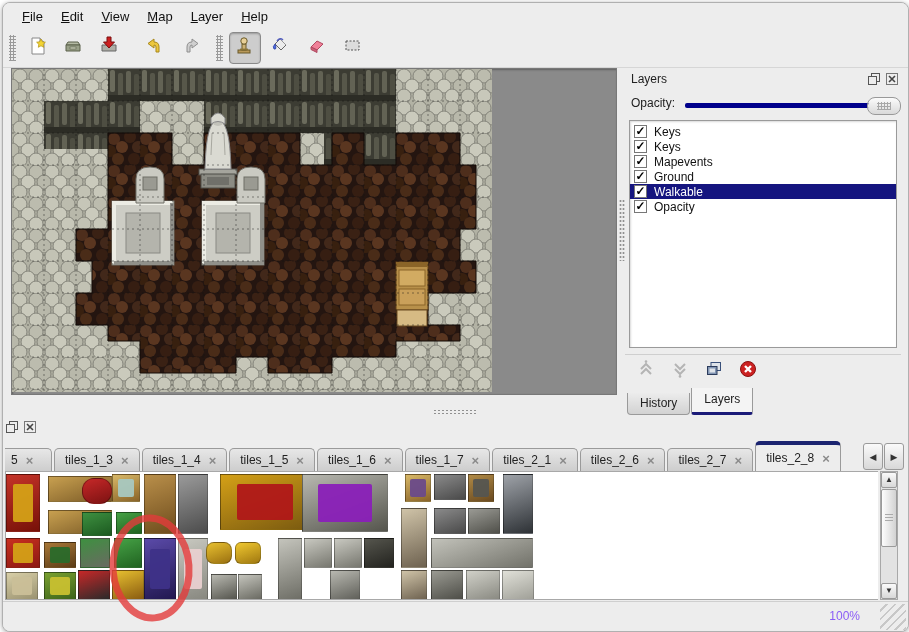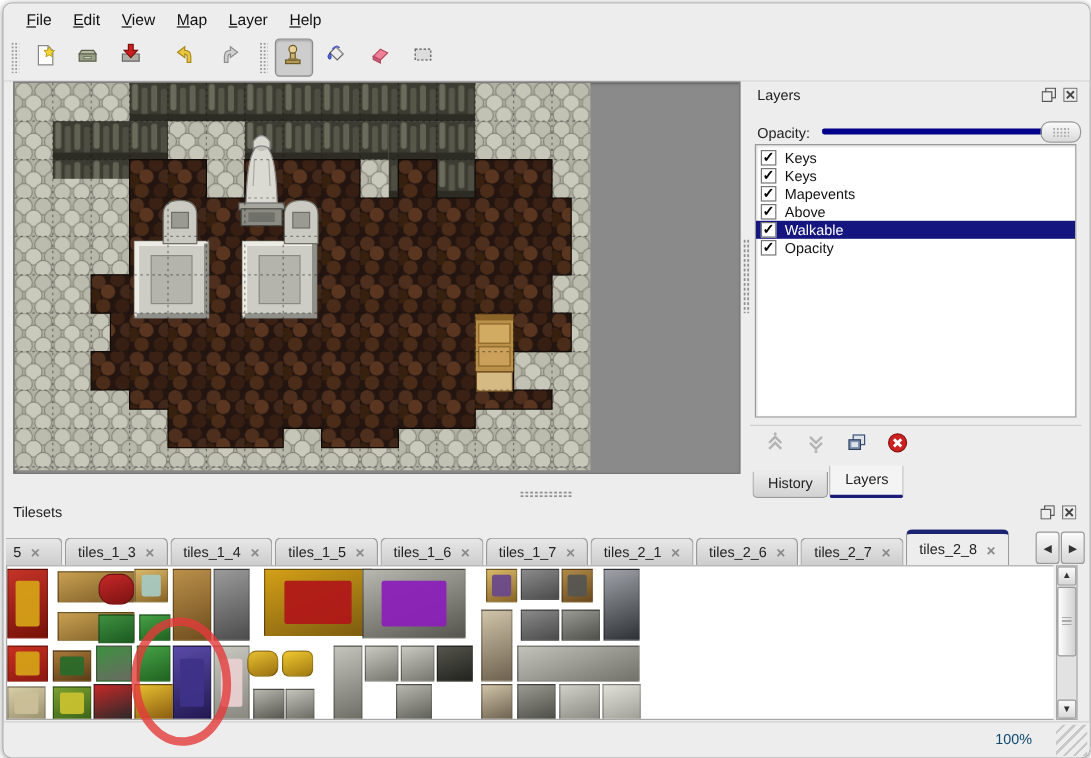--- a/index.html
+++ b/index.html
@@ -29,21 +29,21 @@
   
   .split-dots-v{position:absolute;left:616px;top:196px;width:6px;height:62px;
                 background-image:radial-gradient(#909090 1px,transparent 1.1px);background-size:3px 4px;}
   .split-dots-h{position:absolute;left:430px;top:406px;width:44px;height:6px;
                 background-image:radial-gradient(#909090 1px,transparent 1.1px);background-size:4px 3px;}
   
   .layers-dock{position:absolute;left:622px;top:65px;width:278px;height:347px;}
   .dock-titlebar{position:absolute;left:0;top:0;right:0;height:22px;display:flex;align-items:center;}
   .dock-title{font-size:12px;color:#222;padding-left:6px;flex:1;}
   .dock-ico{width:14px;height:14px;margin-right:4px;display:flex;align-items:center;justify-content:center;}
-  .opacity-row{position:absolute;left:0;top:28px;right:2px;height:22px;display:flex;align-items:flex-end;}
+  .opacity-row{position:absolute;left:0;top:28px;right:2px;height:22px;display:flex;align-items:flex-start;}
   .opacity-label{font-size:12px;color:#222;padding-left:6px;width:54px;}
   .slider{position:relative;flex:1;height:18px;}
   .slider-track{position:absolute;left:0;right:4px;top:7px;height:5px;background:#00008b;border-radius:2px;}
   .slider-handle{position:absolute;right:0;top:1px;width:32px;height:16px;border:1px solid #999;
                  border-radius:8px;background:linear-gradient(#fbfbfb,#d9d9d9);
                  background-clip:padding-box;}
   .slider-handle::after{content:"";position:absolute;left:9px;top:4px;width:14px;height:8px;
                  background-image:radial-gradient(#a8a8a8 1px,transparent 1.1px);background-size:3px 3px;}
   .layers-list{position:absolute;left:4px;top:52px;width:268px;height:228px;background:#fff;
                border:1px solid #9a9a9a;box-shadow:inset 1px 1px 2px rgba(0,0,0,.15);
@@ -86,21 +86,21 @@
   .vs-btn{position:absolute;left:0;width:16px;height:16px;background:linear-gradient(#fafafa,#d8d8d8);
           border:1px solid #9a9a9a;box-sizing:border-box;border-radius:2px;
           font-size:8px;color:#333;text-align:center;line-height:14px;}
   .vs-thumb{position:absolute;left:0;top:17px;width:16px;height:58px;border:1px solid #9a9a9a;
             border-radius:2px;background:linear-gradient(90deg,#fdfdfd,#d2d2d2);box-sizing:border-box;}
   .vs-thumb::after{content:"";position:absolute;left:3px;top:24px;right:3px;height:8px;
             background-image:repeating-linear-gradient(#aaa 0 1px,transparent 1px 3px);}
   
   .statusbar{position:absolute;left:0;top:598px;width:100%;height:30px;background:#ededed;
              border-top:1px solid #cfcfcf;}
-  .zoom-label{position:absolute;right:48px;top:7px;font-size:12px;color:#0c4a6e;}
+  .zoom-label{position:absolute;right:48px;top:7px;font-size:12px;color:#8b5cf6;}
   .grip{position:absolute;right:2px;bottom:2px;width:26px;height:26px;
         background-image:repeating-linear-gradient(135deg,transparent 0 4px,#c8c8c8 4px 6px);}
   
   .annotation{position:absolute;left:100px;top:505px;width:100px;height:122px;pointer-events:none;z-index:50;}
 </style>
 </head>
 <body>
 
 <div id="window">
 
@@ -301,21 +301,21 @@
         <div class="layer-row">
           <span class="chk">✓</span>
           <span>Keys</span>
         </div>
         <div class="layer-row">
           <span class="chk">✓</span>
           <span>Mapevents</span>
         </div>
         <div class="layer-row">
           <span class="chk">✓</span>
-          <span>Above</span>
+          <span>Ground</span>
         </div>
         <div class="layer-row selected">
           <span class="chk">✓</span>
           <span>Walkable</span>
         </div>
         <div class="layer-row">
           <span class="chk">✓</span>
           <span>Opacity</span>
         </div>
       </div>
@@ -347,21 +347,20 @@
         </span>
       </div>
     <div class="dock-tabs" id="docktabs">
         <span class="dtab">History</span>
         <span class="dtab active">Layers</span>
       </div>
   </div>
 
   <div class="tilesets-dock">
     <div class="ts-titlebar">
-      <span class="dock-title">Tilesets</span>
       <span class="dock-ico">
         <svg width="12" height="12">
             <rect x="3.5" y="0.5" width="8" height="8" fill="#ededed" stroke="#555"></rect>
             <rect x="0.5" y="3.5" width="8" height="8" fill="#ededed" stroke="#555"></rect>
           </svg>
       </span>
       <span class="dock-ico">
         <svg width="12" height="12">
             <rect x="0.5" y="0.5" width="11" height="11" fill="none" stroke="#777"></rect>
             <path d="M3,3 L9,9 M9,3 L3,9" stroke="#444" stroke-width="1.6"></path>

